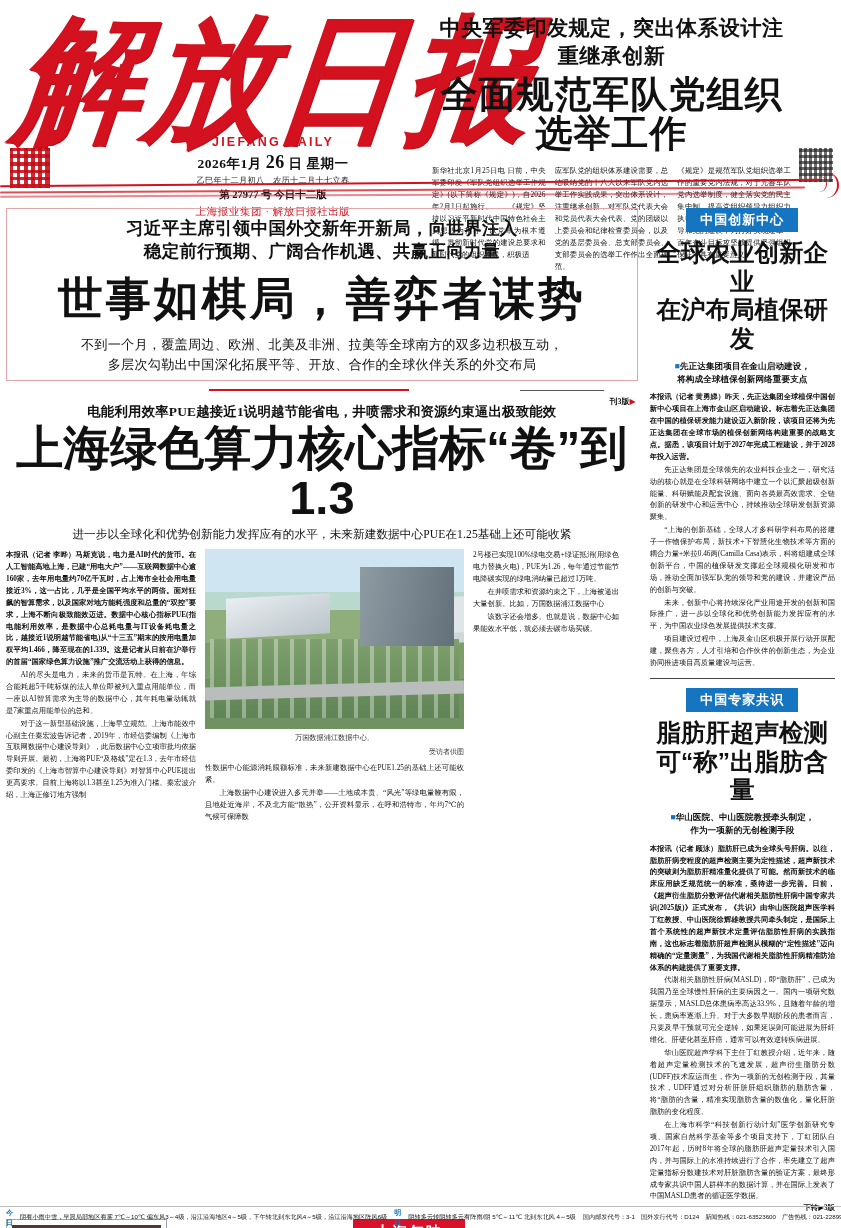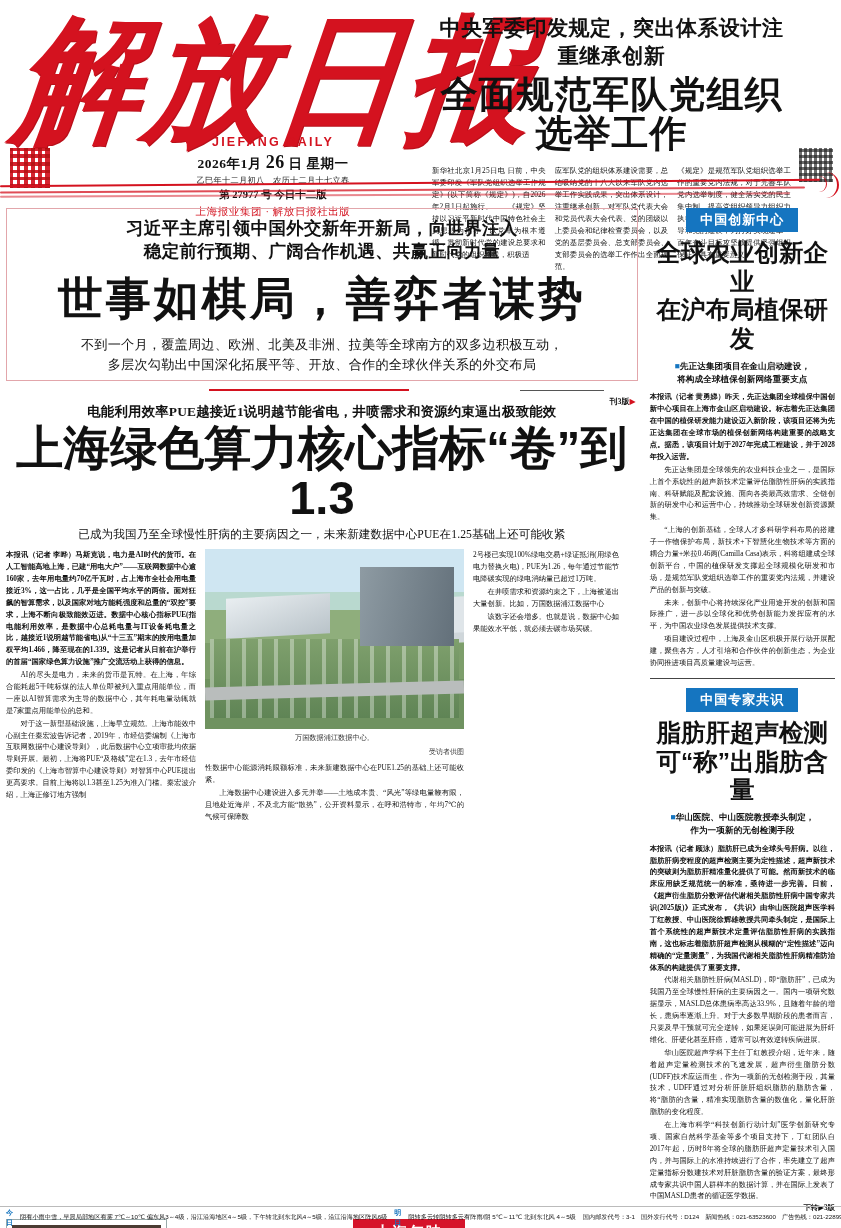--- a/index.html
+++ b/index.html
@@ -304,21 +304,21 @@
       </div>
       <div class="a1-footrule">
         <span class="bar"></span>
         <span class="line"></span>
         <span class="jump"><span>刊3版</span><s>▶</s></span>
       </div>
 
       <div class="a2">
         <div class="a2-kicker">电能利用效率PUE越接近1说明越节能省电，井喷需求和资源约束逼出极致能效</div>
         <div class="a2-head">上海绿色算力核心指标“卷”到1.3</div>
-        <div class="a2-sub">已成为我国乃至全球慢性肝病的主要病因之一，未来新建数据中心PUE在1.25基础上还可能收紧</div>
+        <div class="a2-sub">进一步以全球化和优势创新能力发挥应有的水平，未来新建数据中心PUE在1.25基础上还可能收紧</div>
 
         <div class="a2-body">
           <div class="a2-c left">
             <p class="lead ni">本报讯（记者 李晔）马斯克说，电力是AI时代的货币。在人工智能高地上海，已建“用电大户”——互联网数据中心逾160家，去年用电量约70亿千瓦时，占上海市全社会用电量接近3%，这一占比，几乎是全国平均水平的两倍。面对狂飙的智算需求，以及国家对地方能耗强度和总量的“双控”要求，上海不断向极致能效迈进。数据中心核心指标PUE(指电能利用效率，是数据中心总耗电量与IT设备耗电量之比，越接近1说明越节能省电)从“十三五”期末的按用电量加权平均1.466，降至现在的1.339。这是记者从日前在沪举行的首届“国家绿色算力设施”推广交流活动上获得的信息。</p>
             <p>AI的尽头是电力，未来的货币是瓦特。在上海，年综合能耗超5千吨标煤的法人单位即被列入重点用能单位，而一座以AI智算需求为主导的数据中心，其年耗电量动辄就是7家重点用能单位的总和。</p>
             <p>对于这一新型基础设施，上海早立规范。上海市能效中心副主任秦宏波告诉记者，2019年，市经信委编制《上海市互联网数据中心建设导则》，此后数据中心立项审批均依据导则开展。最初，上海将PUE“及格线”定在1.3，去年市经信委印发的《上海市智算中心建设导则》对智算中心PUE提出更高要求。目前上海将以1.3甚至1.25为准入门槛。秦宏波介绍，上海正修订地方强制</p>
           </div>
           <div class="a2-c mid">
             <div class="photo datacenter">
               <div class="blds"></div>
@@ -345,22 +345,22 @@
         <div class="side-head">
           <div>全球农业创新企业</div>
           <div>在沪布局植保研发</div>
         </div>
         <div class="side-sub">
           <div><span class="sq">■</span><span>先正达集团项目在金山启动建设，</span></div>
           <div>将构成全球植保创新网络重要支点</div>
         </div>
         <div class="side-text">
           <p class="lead" style="text-indent:0">本报讯（记者 黄勇娣）昨天，先正达集团全球植保中国创新中心项目在上海市金山区启动建设。标志着先正达集团在中国的植保研发能力建设迈入新阶段，该项目还将为先正达集团在全球市场的植保创新网络构建重要的战略支点。据悉，该项目计划于2027年完成工程建设，并于2028年投入运营。</p>
-          <p>先正达集团是全球领先的农业科技企业之一，是国际上首个系统性的超声新技术定量评估脂肪性肝病的实践指南、科研赋能及配套设施、面向各类最高效需求、全链创新的研发中心和运营中心，持续推动全球研发创新资源聚集。</p>
-          <p>“上海的创新基础，全球人才多科研学科布局的搭建子一作物保护布局，新技术+下智慧化生物技术等方面的耦合力量+米拉0.46两(Camilla Casa)表示，科将组建成全球创新平台，中国的植保研发支撑起全球规模化研发和市场，是规范军队党组织选举工作的重要党内法规，并建设产品的创新与突破。</p>
+          <p>先正达集团是全球领先的农业科技企业之一，研究活动的核心就是在全球科研网络中建立一个以汇聚超级创新能量、科研赋能及配套设施、面向各类最高效需求、全链创新的研发中心和运营中心，持续推动全球研发创新资源聚集。</p>
+          <p>“上海的创新基础，全球人才多科研学科布局的搭建子一作物保护布局，新技术+下智慧化生物技术等方面的耦合力量+米拉0.46两(Camilla Casa)表示，科将组建成全球创新平台，中国的植保研发支撑起全球规模化研发和市场，推动全面加强军队党的领导和党的建设，并建设产品的创新与突破。</p>
           <p>未来，创新中心将持续深化产业用途开发的创新和国际推广，进一步以全球化和优势创新能力发挥应有的水平，为中国农业绿色发展提供技术支撑。</p>
           <p>项目建设过程中，上海及金山区积极开展行动开展配建，聚焦各方，人才引培和合作伙伴的创新生态，为企业协同推进项目高质量建设与运营。</p>
         </div>
       </div>
 
       <div class="side-rule"></div>
 
       <div>
         <span class="side-badge">中国专家共识</span>
         <div class="side-head">

